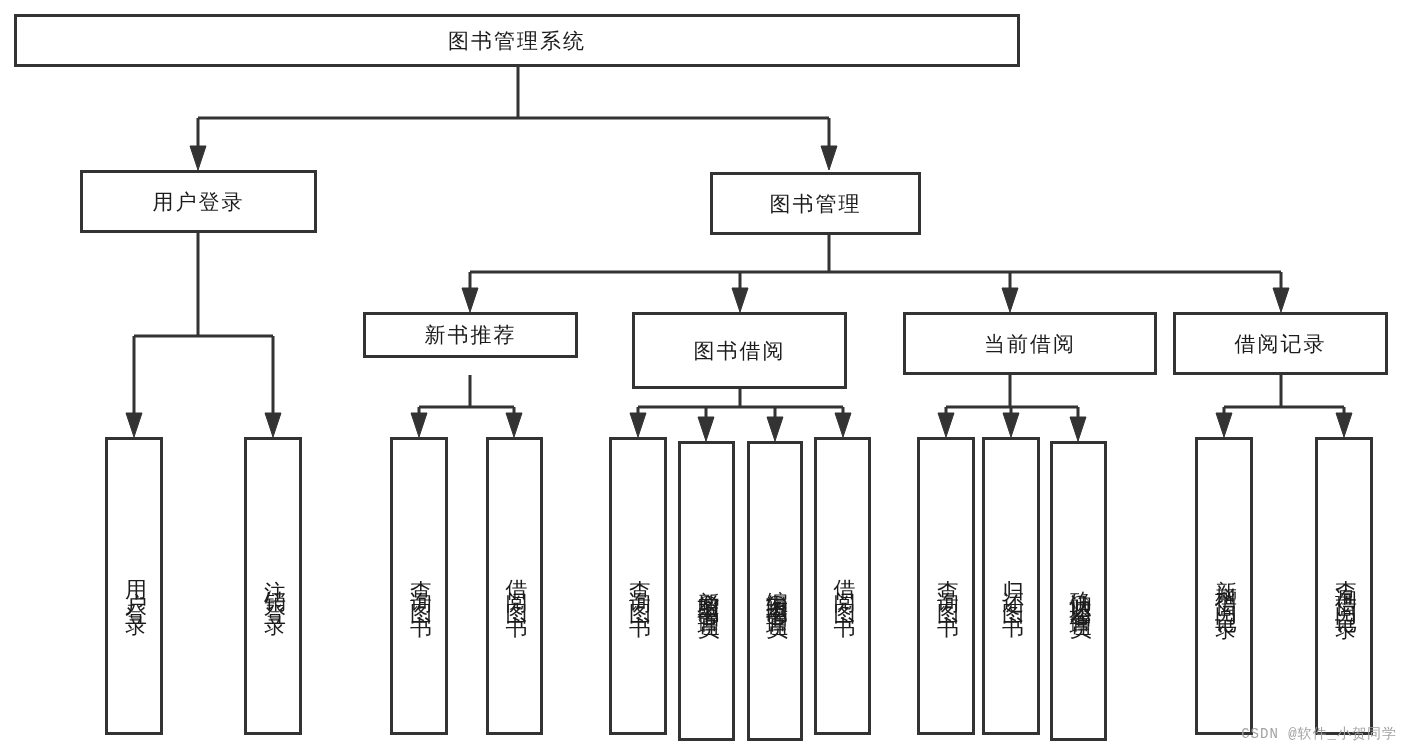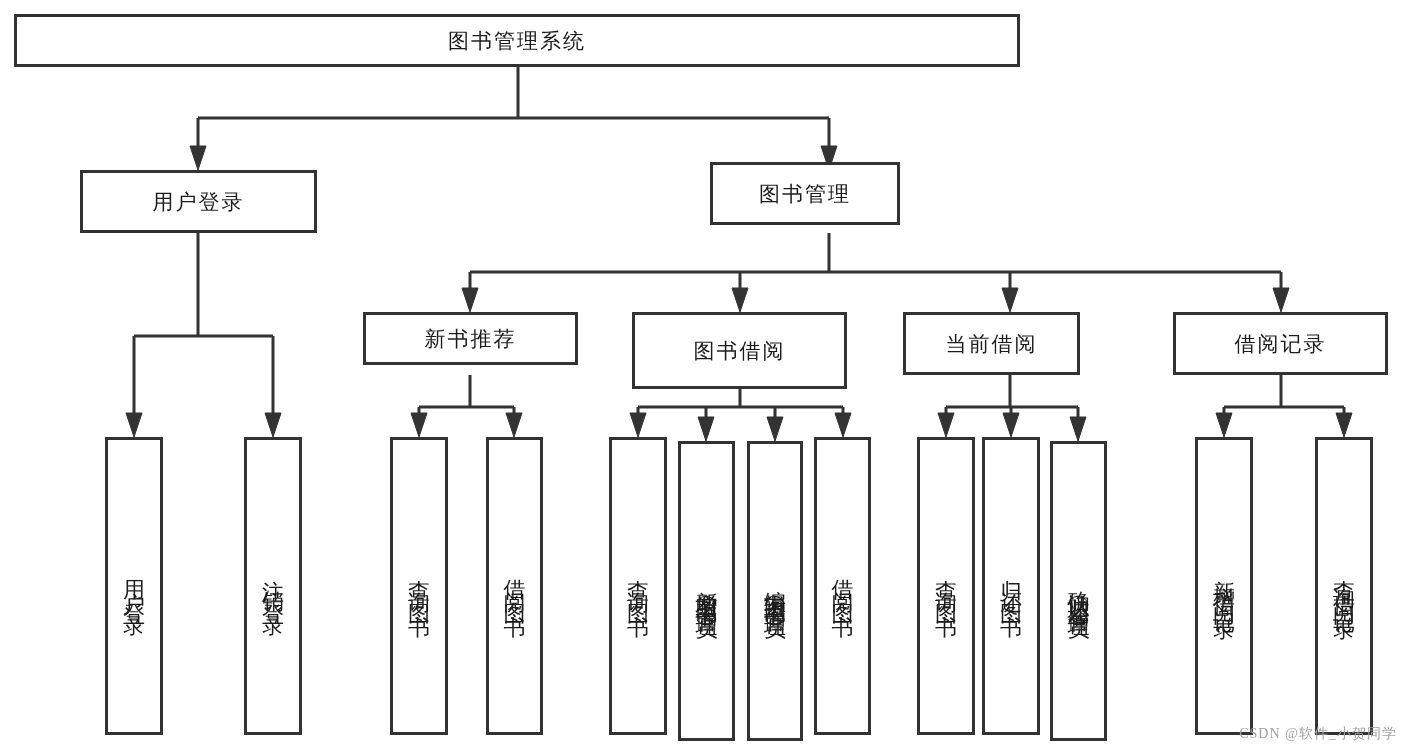--- a/index.html
+++ b/index.html
@@ -1,18 +1,18 @@
 <!DOCTYPE html>
 <html><head>
 <meta charset="utf-8">
 <style>
   html,body{margin:0;padding:0;background:#fff;}
   .canvas{
     position:relative;width:1405px;height:747px;background:#ffffff;
-    font-family:Liberation Serif, serif;overflow:hidden;
+    font-family:Liberation Mono, monospace;overflow:hidden;
   }
   .wires{position:absolute;left:0;top:0;width:1405px;height:747px;}
   .wires path{stroke:#333333;stroke-width:3;fill:none;}
   .wires polygon{fill:#333333;stroke:#333333;}
   .node{
     position:absolute;box-sizing:border-box;border:3px solid #333333;
     background:#ffffff;display:flex;align-items:center;justify-content:center;
     color:#1c1c1c;
   }
   .hnode{font-size:21px;letter-spacing:2px;}
@@ -73,31 +73,31 @@
     </g>
   </svg>
 
   <div class="node hnode" style="left:14px;top:14px;width:1006px;height:53px">
     <span>图书管理系统</span>
   </div>
 
   <div class="node hnode" style="left:80px;top:170px;width:237px;height:63px">
     <span>用户登录</span>
   </div>
-  <div class="node hnode" style="left:710px;top:162px;width:190px;height:63px">
+  <div class="node hnode" style="left:710px;top:172px;width:211px;height:63px">
     <span>图书管理</span>
   </div>
 
-  <div class="node hnode" style="left:363px;top:312px;width:215px;height:53px">
+  <div class="node hnode" style="left:363px;top:312px;width:215px;height:46px">
     <span>新书推荐</span>
   </div>
   <div class="node hnode" style="left:632px;top:312px;width:215px;height:77px">
     <span>图书借阅</span>
   </div>
-  <div class="node hnode" style="left:903px;top:312px;width:177px;height:63px">
+  <div class="node hnode" style="left:903px;top:312px;width:254px;height:63px">
     <span>当前借阅</span>
   </div>
   <div class="node hnode" style="left:1173px;top:312px;width:215px;height:63px">
     <span>借阅记录</span>
   </div>
 
   <div class="node leaf" style="left:105px;top:437px;width:58px;height:298px">
     <span class="vtext">用户登录</span>
   </div>
   <div class="node leaf" style="left:244px;top:437px;width:58px;height:298px">

